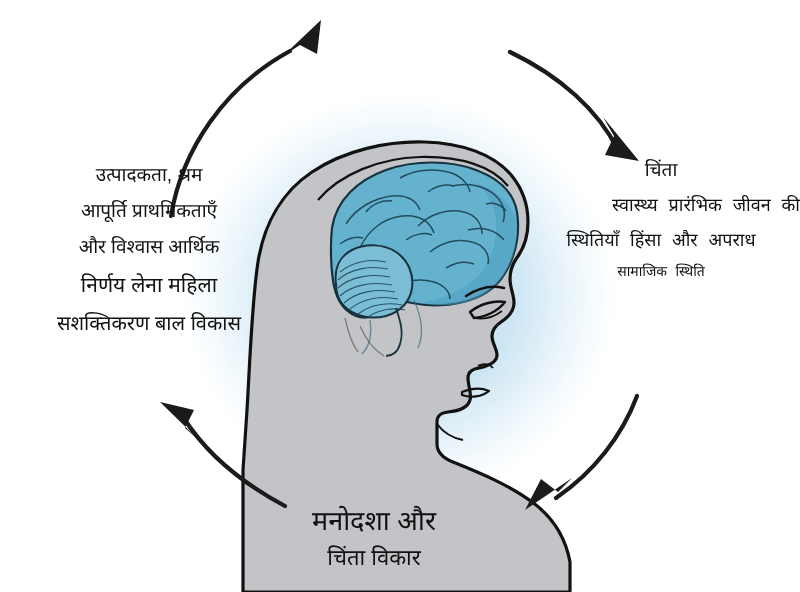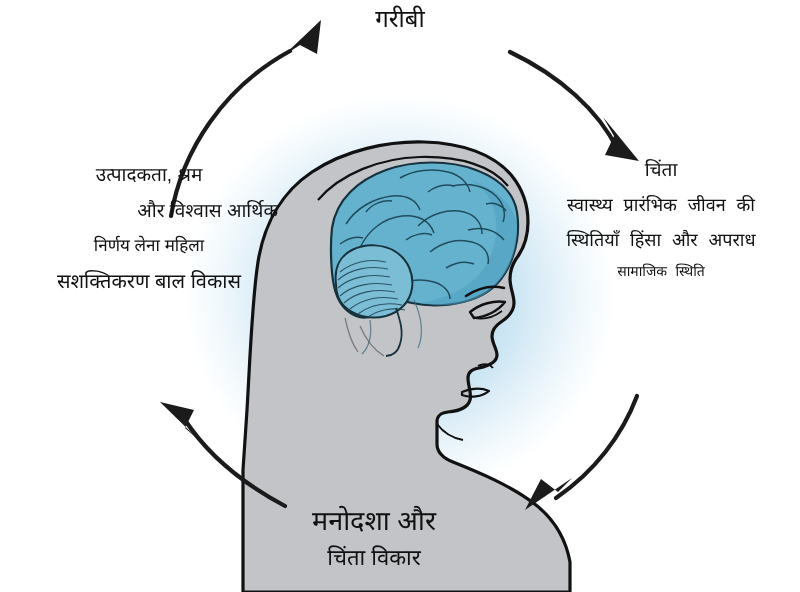--- a/index.html
+++ b/index.html
@@ -61,33 +61,33 @@
   #label-bottom .small { font-size: 22px; display: block; margin-top: 2px; }
 
   
   #label-left {
     left: 0; top: 162px;
     width: 278px;
   }
   #label-left .ln { display: block; margin-bottom: 9px; padding-left: 20px; }
   #label-left .s1 { font-size: 19px; }
   #label-left .s2 { font-size: 19px; }
-  #label-left .s3 { font-size: 19px; text-align: right; }
-  #label-left .s4 { font-size: 17px; }
+  #label-left .s3 { font-size: 19px; }
+  #label-left .s4 { font-size: 21px; }
   #label-left .s5 { font-size: 20px; }
 
   
   #label-right {
     left: 522px; top: 158px;
     width: 278px;
   }
   #label-right .ln { display: block; margin-bottom: 9px; font-family: Liberation Mono, monospace; }
   #label-right .s1 { font-size: 19px; }
   #label-right .s2 { font-size: 19px; }
-  #label-right .s3 { font-size: 18px; }
+  #label-right .s3 { font-size: 18px; text-align: right; }
   #label-right .s4 { font-size: 18px; }
   #label-right .s5 { font-size: 14px; }
 </style>
 </head>
 <body>
 
 <div id="stage">
 
   <div id="glow"></div>
 
@@ -229,26 +229,24 @@
       <path class="head" d="M 572,478 L 525,510 L 541,479 L 558,492 Z"></path>
     </g>
 
     <g>
       <path class="arc" stroke-width="4.2" d="M 285,506
                C 240,482 206,452 185,420"></path>
       <path class="head" d="M 201,442 L 160,402 L 194,410 L 185,428 Z"></path>
     </g>
   </svg>
 
-  <div class="label-block" id="label-top">
-    <span>गरीबी</span>
-  </div>
 
   <div class="label-block" id="label-left">
     <span class="ln s1">उत्पादकता, श्रम</span>
+    <span class="ln s2">आपूर्ति प्राथमिकताएँ</span>
     <span class="ln s3">और विश्वास आर्थिक</span>
     <span class="ln s4">निर्णय लेना महिला</span>
     <span class="ln s5">सशक्तिकरण बाल विकास</span>
   </div>
 
   <div class="label-block" id="label-right">
     <span class="ln s1">चिंता</span>
     <span class="ln s3">स्वास्थ्य प्रारंभिक जीवन की</span>
     <span class="ln s4">स्थितियाँ हिंसा और अपराध</span>
     <span class="ln s5">सामाजिक स्थिति</span>

